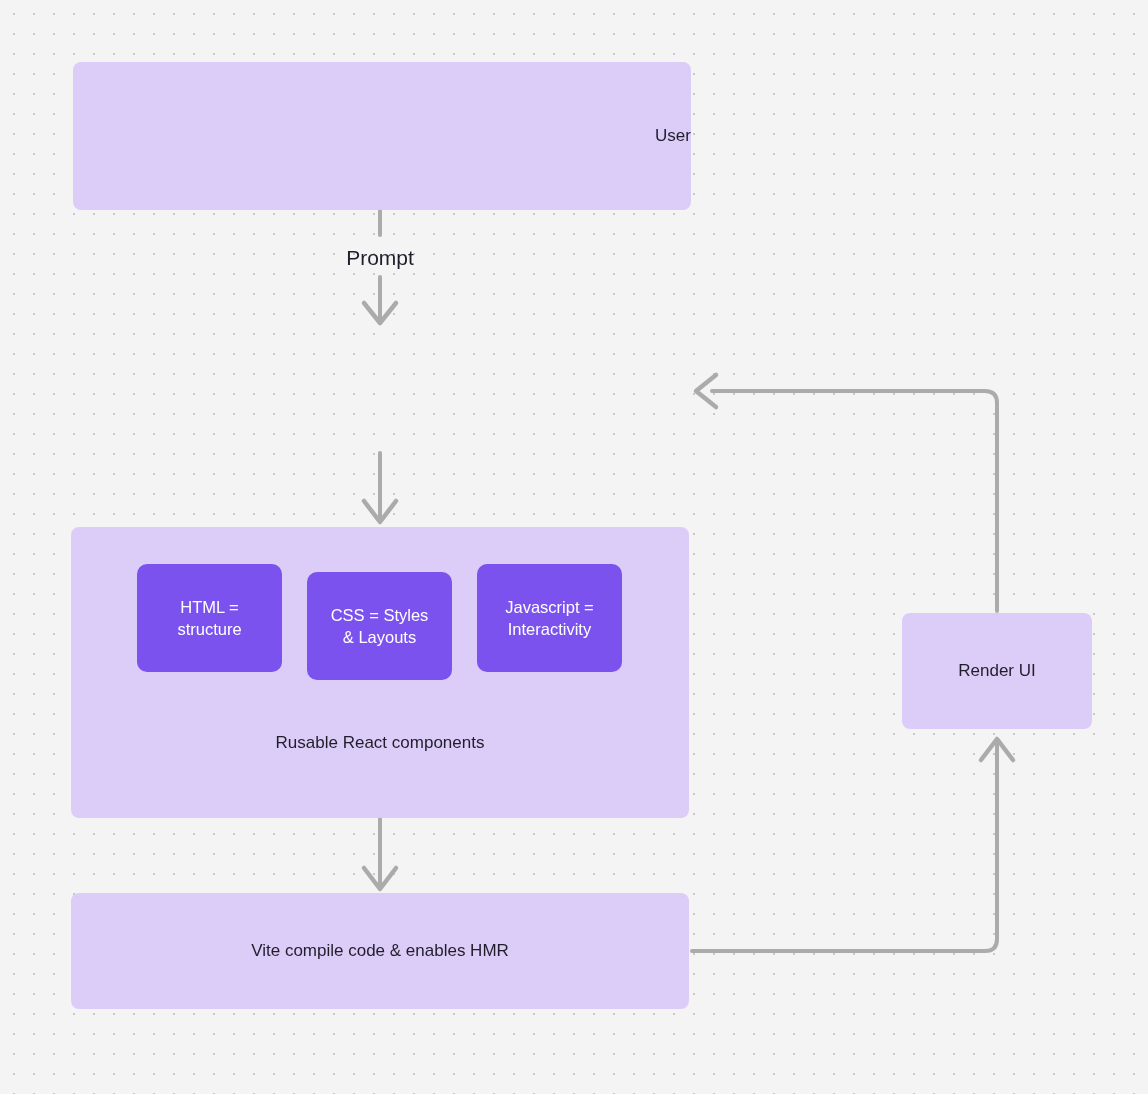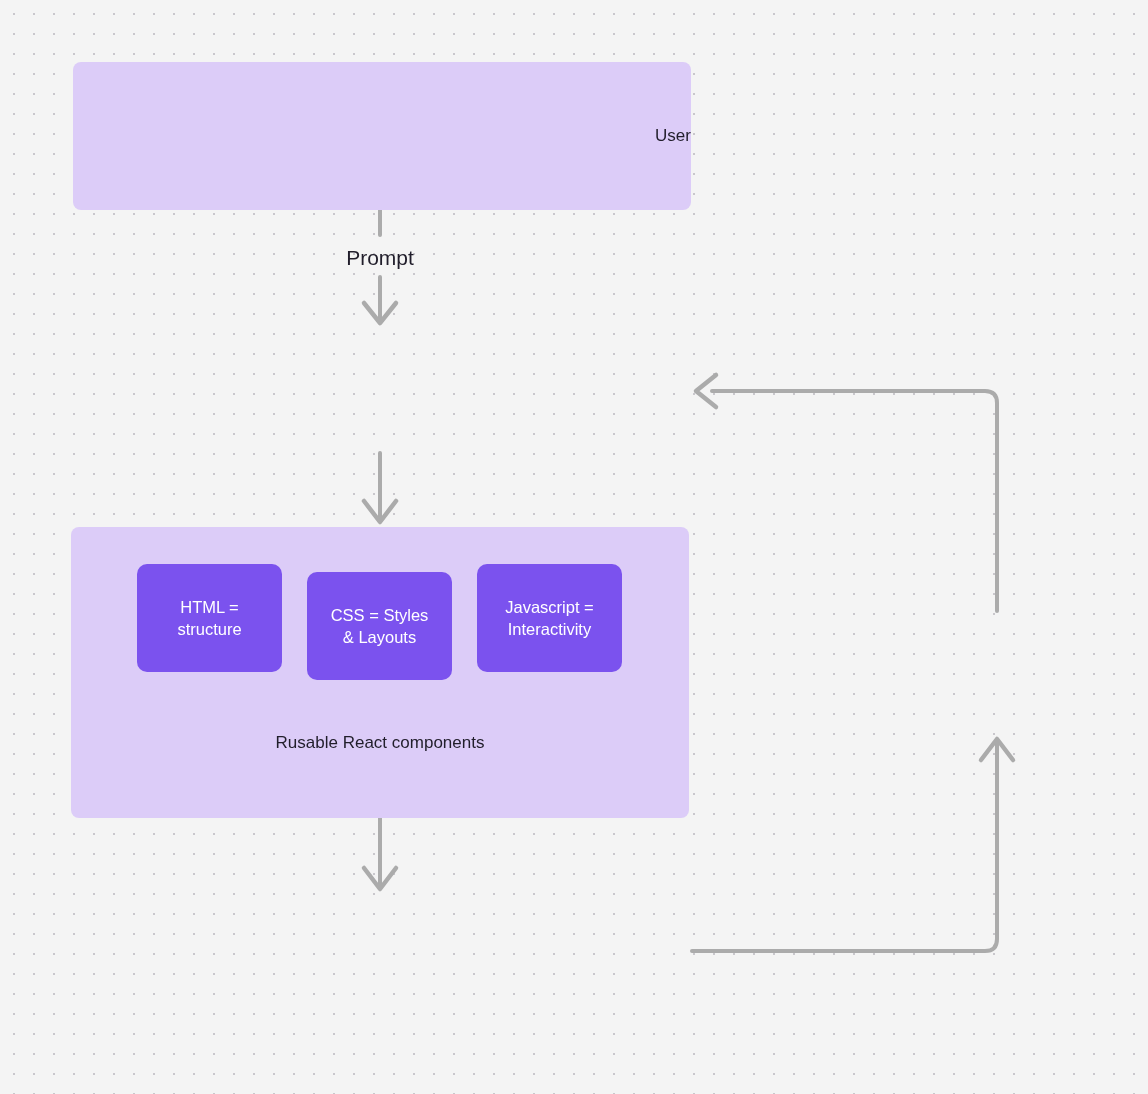--- a/index.html
+++ b/index.html
@@ -143,15 +143,21 @@
     <div class="node node-violet" style="left:406px; top:37px; width:145px; height:108px;">
       <span>
         <span>Javascript =</span><br>
         <span>Interactivity</span>
       </span>
     </div>
 
     <div class="group-label" style="left:0px; top:192px; width:618px;margin-top:13px;">Rusable React components</div>
   </div>
 
+  <div class="node node-lilac" style="left:71px; top:893px; width:618px; height:116px;">
+    <span>Vite compile code &amp; enables HMR</span>
+  </div>
 
+  <div class="node node-lilac" style="left:902px; top:613px; width:190px; height:116px;">
+    <span>Render UI</span>
+  </div>
 
 </div>
 
 </body></html>

